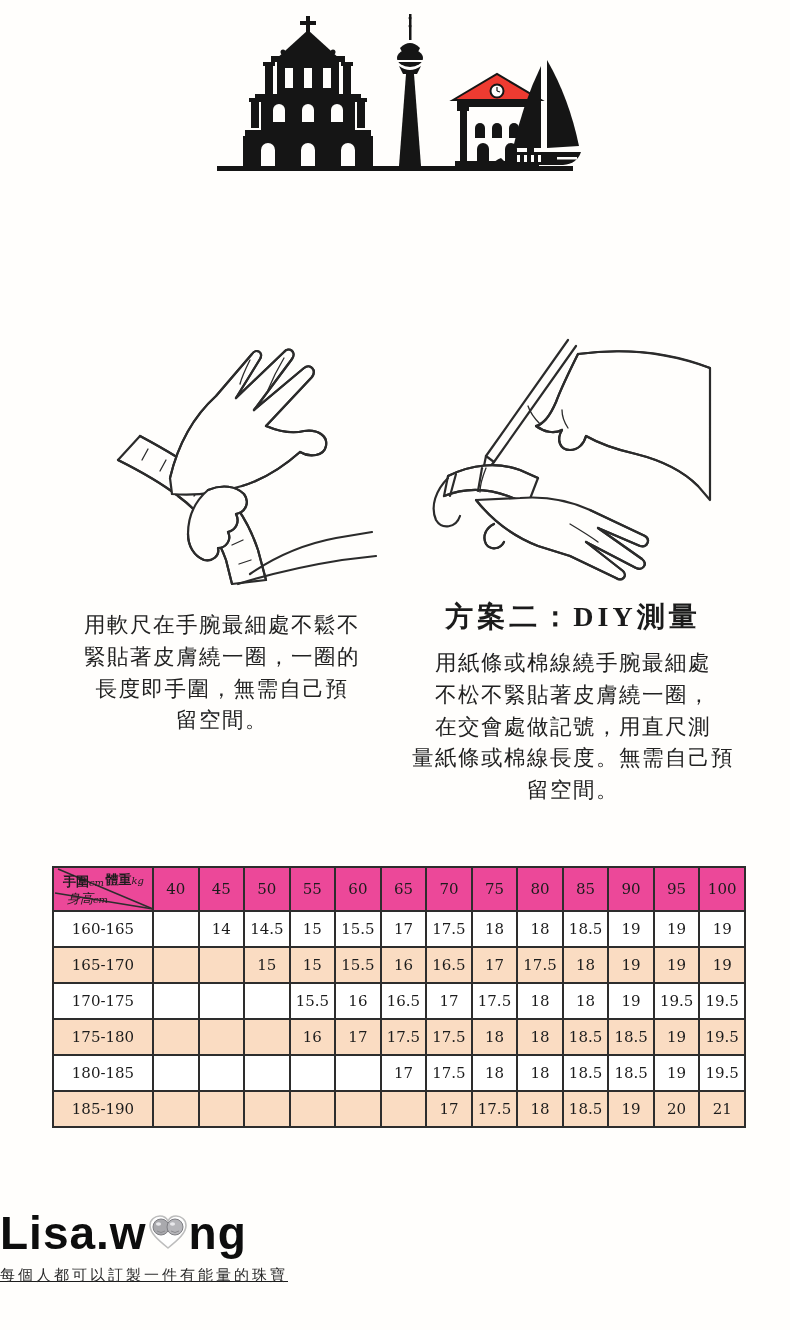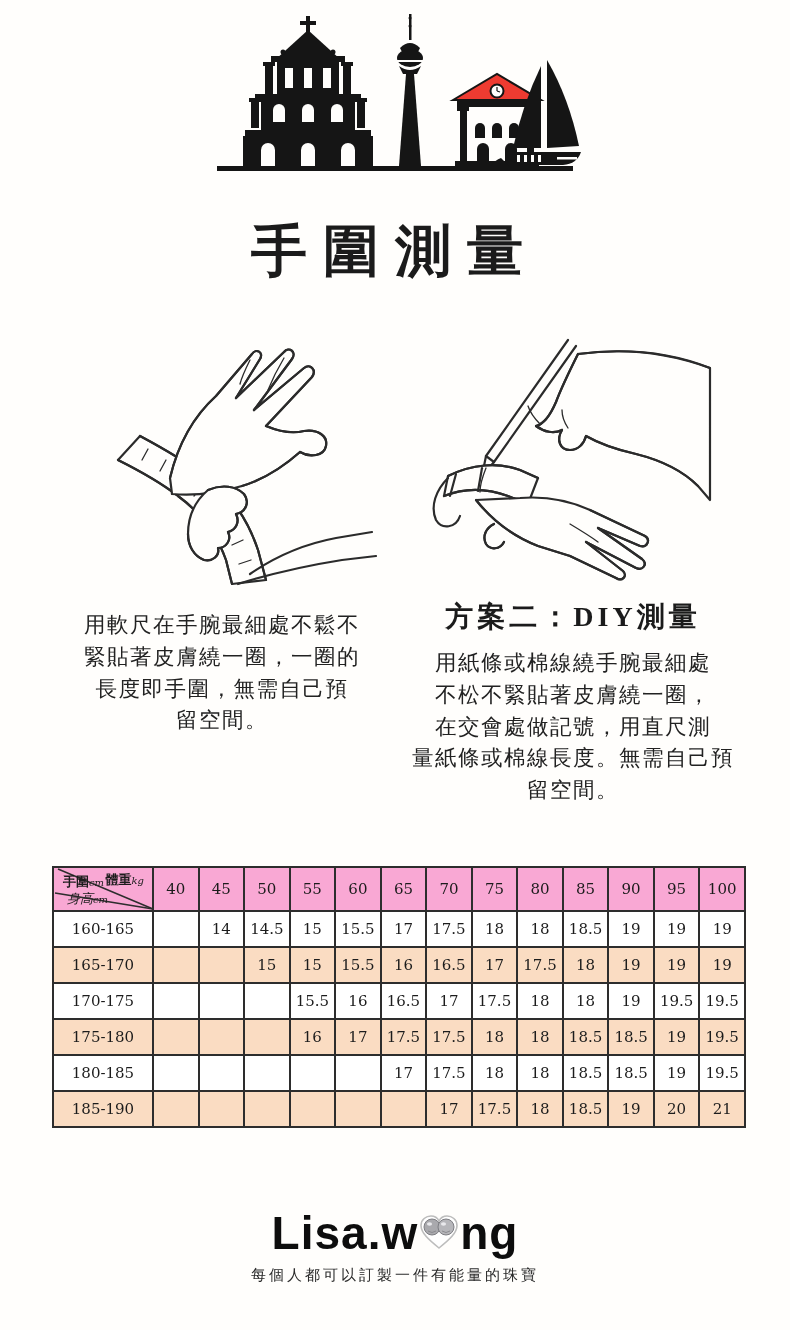--- a/index.html
+++ b/index.html
@@ -47,32 +47,32 @@
     font-family:"DejaVu Serif","Liberation Serif",serif;
     font-size:15px;color:#1c1c1c;
   }
   table.size-table th,table.size-table td{
     border:2px solid #2d2d2d;
     text-align:center;vertical-align:middle;
     font-weight:normal;
     height:34px;padding:0;
     background:#ffffff;
   }
-  table.size-table thead th{background:#f9a8d4;height:42px;}
+  table.size-table thead th{background:#ec4899;height:42px;}
   table.size-table tr.alt th,table.size-table tr.alt td{background:#fadcc2;}
   table.size-table col.height-col{width:100px;}
   .corner-cell{position:relative;padding:0;}
   .corner-cell svg{position:absolute;top:0;left:0;}
   .corner-label{position:absolute;font-size:13px;font-weight:600;line-height:1;white-space:nowrap;}
   .corner-label .unit{font-size:10px;font-style:italic;font-weight:normal;}
   .lbl-wrist{top:7px;left:9px;}
   .lbl-weight{top:5px;right:8px;}
   .lbl-height{bottom:5px;left:13px;font-weight:normal;font-style:italic;}
   
-  .footer{position:absolute;top:1206px;left:0;width:100%;text-align:center;}
+  .footer{position:absolute;top:1206px;left:0;width:100%;text-decoration:underline;}
   .brand{
     font-family:"Liberation Sans","DejaVu Sans",sans-serif;
     font-size:46px;font-weight:600;color:#0d0d0d;
     display:inline-flex;align-items:center;justify-content:center;
     letter-spacing:1px;
   }
   .brand .heart{display:inline-block;margin:0 1px;position:relative;top:3px;}
   .tagline{
     margin-top:6px;
     font-size:15px;letter-spacing:3px;color:#2a2a2a;
@@ -156,21 +156,20 @@
         <path d="M296,150 q-6,2 -10,8 h18 z"></path>
         <rect x="312" y="147" width="3" height="7" fill="#fffefc"></rect>
         <rect x="319" y="147" width="3" height="7" fill="#fffefc"></rect>
         <rect x="326" y="147" width="3" height="7" fill="#fffefc"></rect>
         <rect x="333" y="147" width="3" height="7" fill="#fffefc"></rect>
         <rect x="352" y="149" width="20" height="2.5" fill="#fffefc"></rect>
       </g>
     </svg>
   </div>
 
-  <div class="title">手圍測量</div>
 
   <div class="hand-left">
     <svg class="hand-svg" width="295" height="258" viewBox="0 0 295 258">
 
       <path class="fill-white" d="M40,108 C70,124 92,138 108,150 C132,168 148,192 158,222 L166,252 L132,256 L126,232 C116,204 100,184 78,168 C60,154 38,142 18,132 Z"></path>
       <path d="M40,108 C70,124 92,138 108,150 C132,168 148,192 158,222 L166,252"></path>
       <path d="M18,132 C38,142 60,154 78,168 C100,184 116,204 126,232 L132,256"></path>
       <line class="thin" x1="48" y1="121" x2="42" y2="132"></line>
       <line class="thin" x1="66" y1="132" x2="60" y2="143"></line>
       <line class="thin" x1="84" y1="144" x2="77" y2="155"></line>

